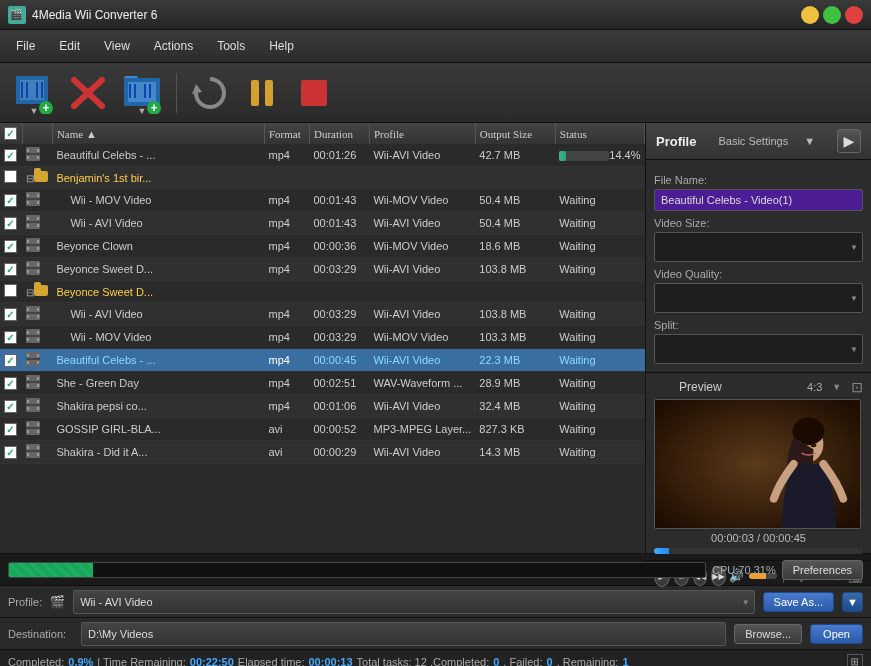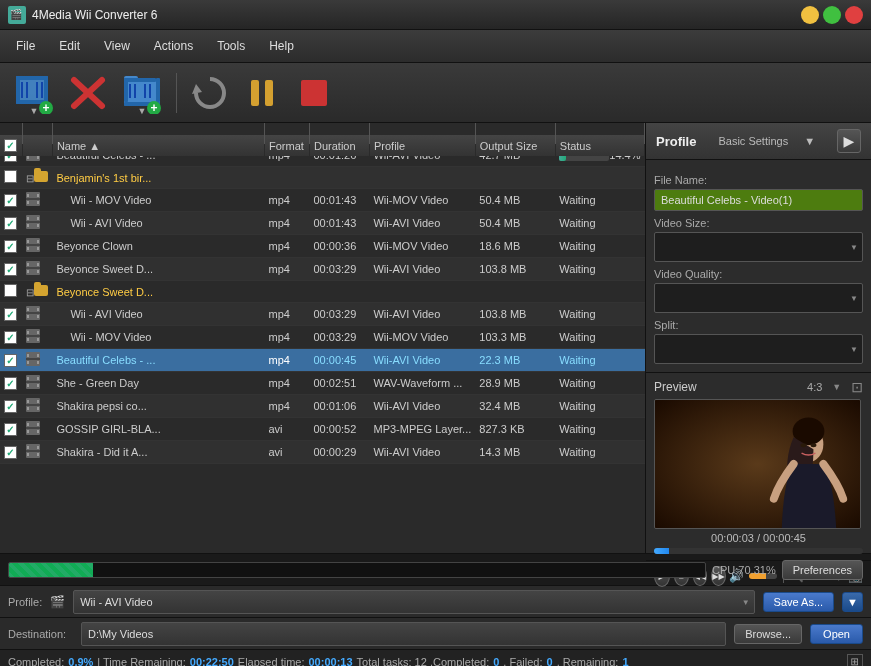--- a/index.html
+++ b/index.html
@@ -105,21 +105,22 @@
     }
 
     #file-table {
       width: 100%;
       border-collapse: collapse;
       font-size: 11px;
     }
     #file-table thead {
       background: linear-gradient(to bottom, #444, #333);
       position: sticky;
-      top: 12px;
+      top: 0;
+      font-family: Liberation Serif, serif;
     }
     #file-table thead th {
       padding: 4px 4px;
       text-align: left;
       border-right: 1px solid #555;
       color: #ccc;
       font-weight: normal;
       white-space: nowrap;
     }
     #file-table tbody tr {
@@ -252,21 +253,21 @@
     }
 
     .settings-label {
       font-size: 11px;
       color: #aaa;
       margin-bottom: 3px;
       margin-top: 6px;
     }
     .settings-input {
       width: 100%;
-      background: #4d7c0f;
+      background: #4c1d95;
       border: 1px solid #555;
       color: #ddd;
       padding: 3px 6px;
       font-size: 11px;
       border-radius: 2px;
       height: 22px;
     }
     .settings-select {
       width: 100%;
       background: #1e1e1e;
@@ -302,20 +303,21 @@
     }
     #preview-header {
       display: flex;
       justify-content: space-between;
       align-items: center;
       margin-bottom: 4px;
     }
     #preview-title {
       font-size: 12px;
       color: #ccc;
+      margin-left: 25px;
     }
     #preview-ratio {
       font-size: 11px;
       color: #aaa;
       cursor: pointer;
     }
     #preview-image {
       width: 207px;
       height: 130px;
       background: linear-gradient(135deg, #3a2a1a 0%, #5a4020 40%, #2a1a0a 100%);

